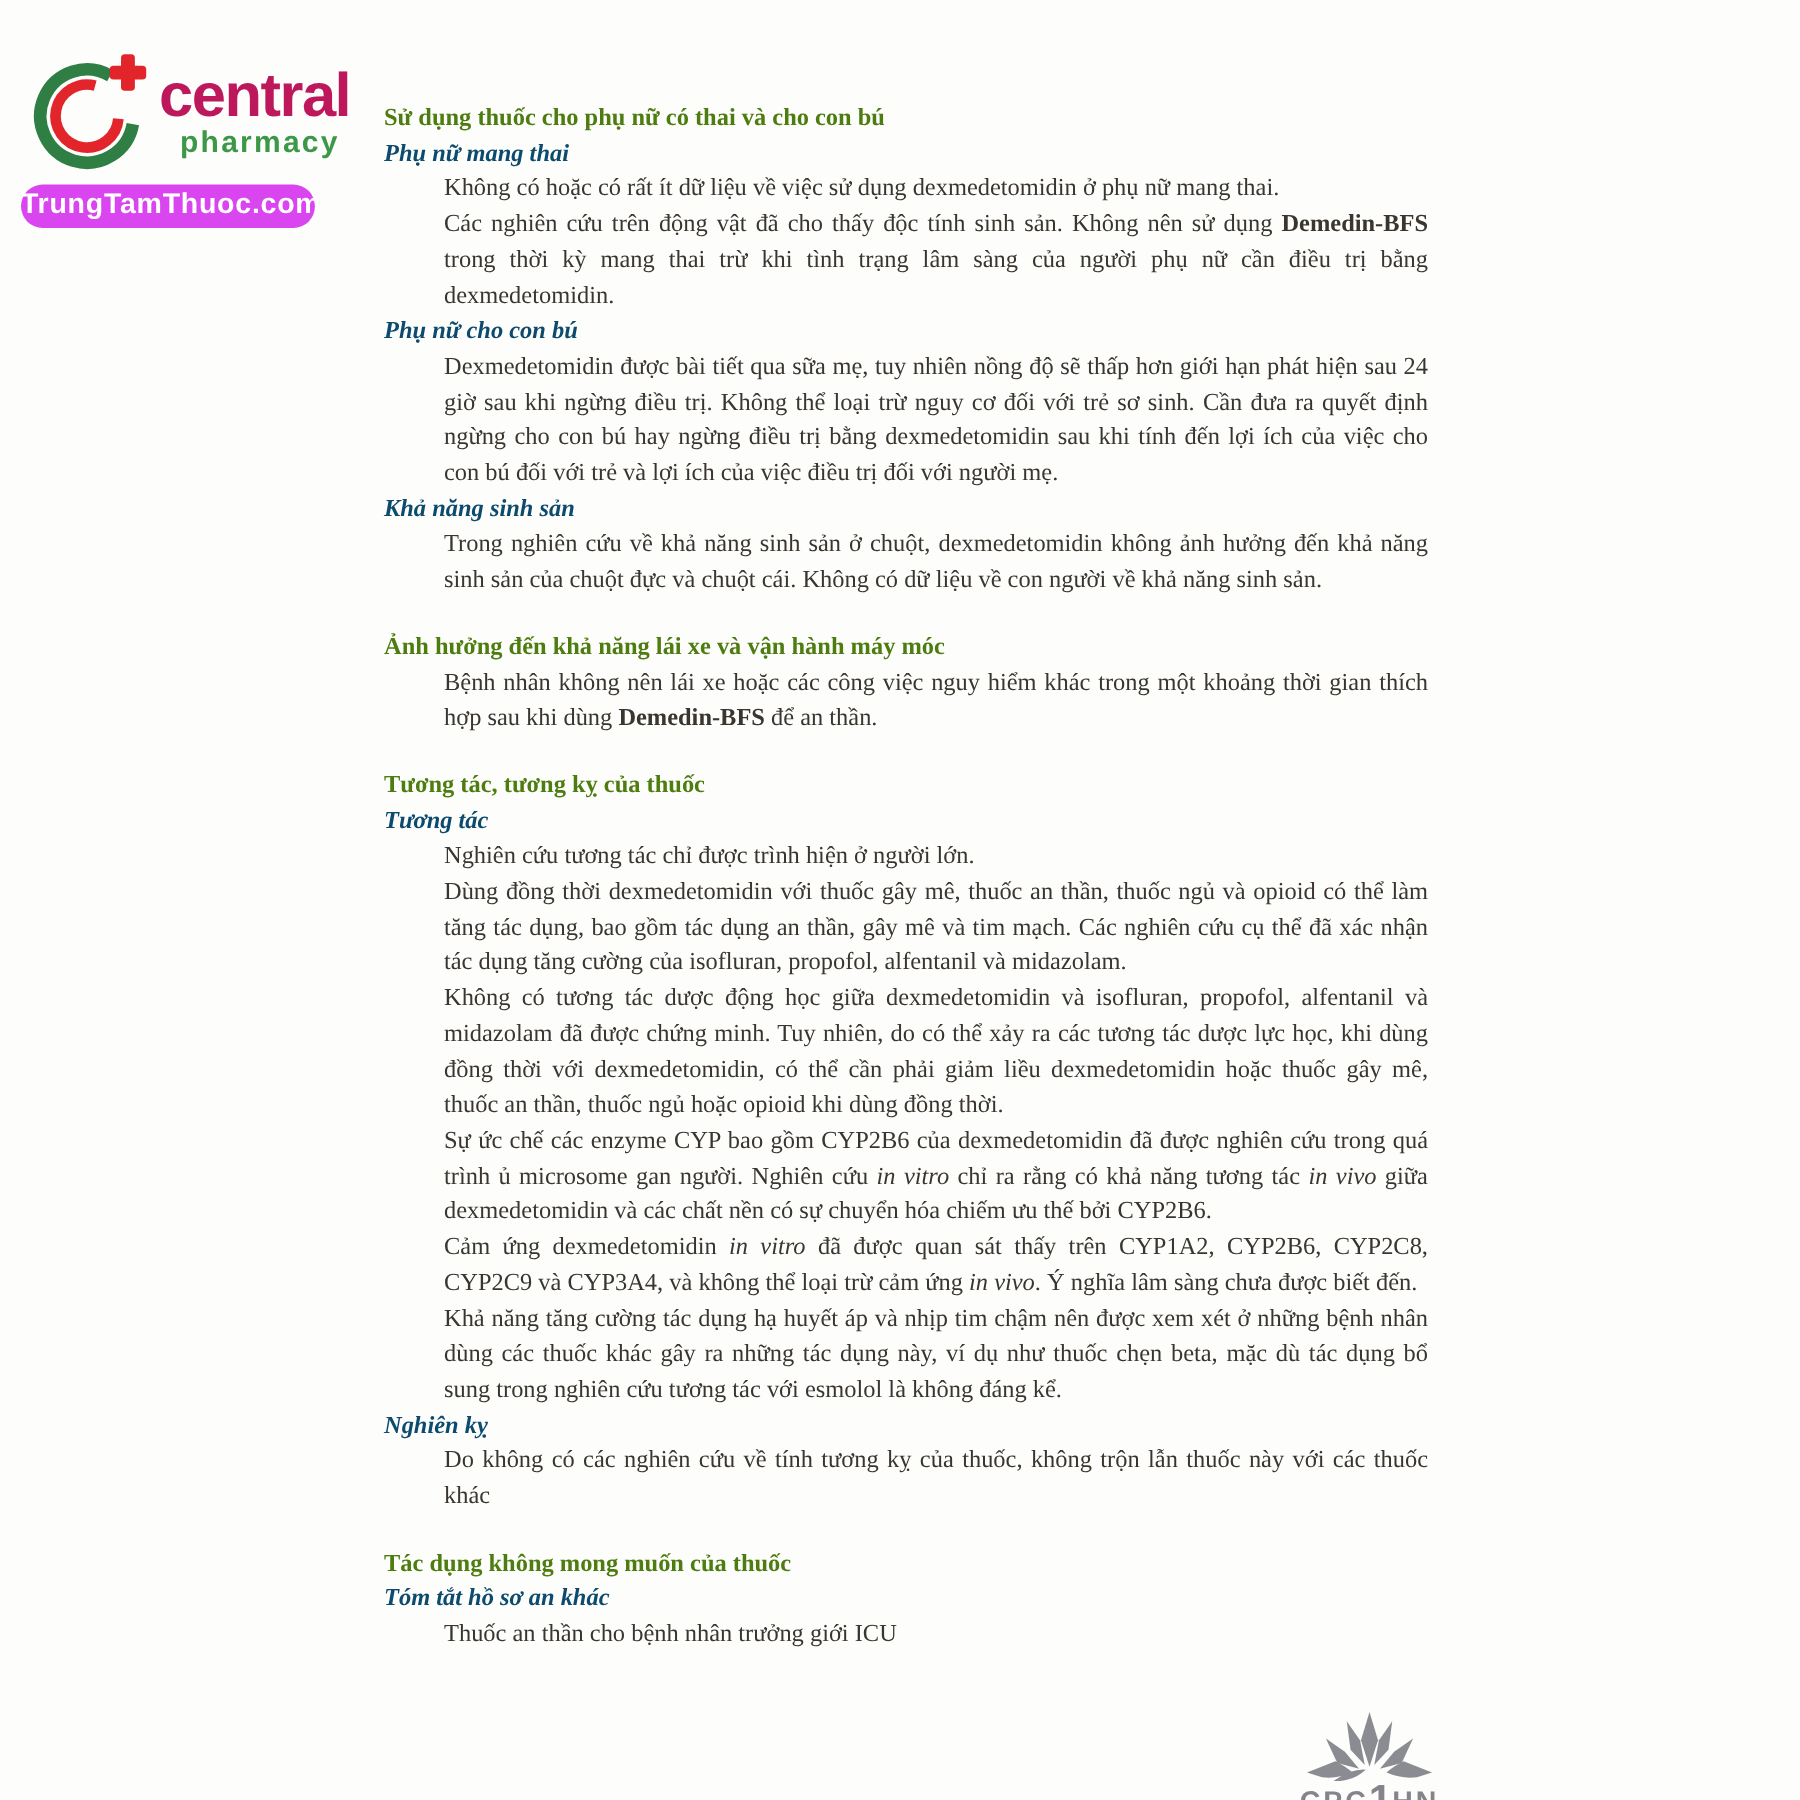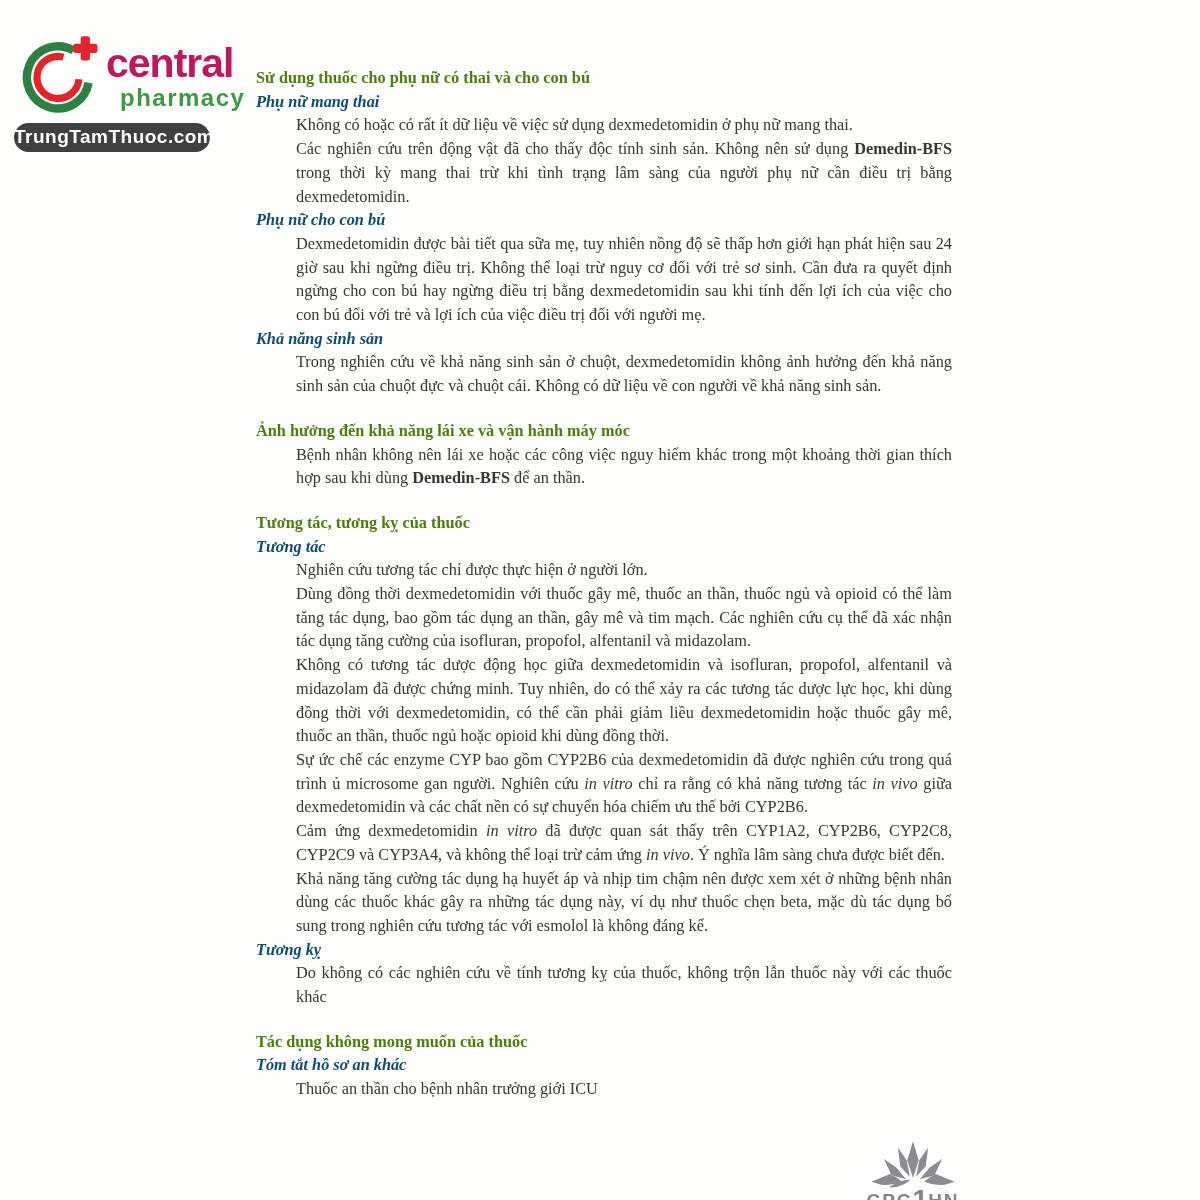--- a/index.html
+++ b/index.html
@@ -7,23 +7,23 @@
     width:1200px;height:1200px;position:relative;overflow:hidden;
     background:#fdfdfc;
     font-family:"Liberation Serif", serif;
   }
   
   .header-logo{position:absolute;left:14px;top:32px;width:215px;}
   .logo-row{display:flex;align-items:flex-start;}
   .logo-mark{width:88px;height:84px;flex:0 0 auto;}
   .logo-text{padding-top:14px;margin-left:4px;font-family:"Liberation Sans",sans-serif;}
   .brand{font-size:41px;font-weight:700;letter-spacing:-1px;line-height:0.85;color:#be185d;}
-  .brand-sub{font-size:24px;font-weight:700;letter-spacing:1.5px;color:#3c9847;margin-left:14px;margin-top:3px;}
+  .brand-sub{font-size:20px;font-weight:700;letter-spacing:1.5px;color:#3c9847;margin-left:14px;margin-top:3px;}
   .site-pill{
-    margin-top:7px;background:#404040;color:#ffffff;border-radius:16px;
+    margin-top:7px;background:#d946ef;color:#ffffff;border-radius:16px;
     font-family:"Liberation Sans",sans-serif;font-weight:700;font-size:19px;
     letter-spacing:0.5px;text-align:center;padding:3px 0 4px 0;width:196px;
   }
   
   .doc{
     position:absolute;left:256px;top:66px;width:696px;
     color:#3a362f;font-size:16.3px;line-height:23.7px;
   }
   .doc p{margin:0;}
   .doc .heading{font-weight:700;color:#4d7c0f;}
@@ -73,27 +73,27 @@
       <p class="subheading"><span>Phụ nữ cho con bú</span></p>
       <p class="paragraph"><span>Dexmedetomidin được bài tiết qua sữa mẹ, tuy nhiên nồng độ sẽ thấp hơn giới hạn phát hiện sau 24 giờ sau khi ngừng điều trị. Không thể loại trừ nguy cơ đối với trẻ sơ sinh. Cần đưa ra quyết định ngừng cho con bú hay ngừng điều trị bằng dexmedetomidin sau khi tính đến lợi ích của việc cho con bú đối với trẻ và lợi ích của việc điều trị đối với người mẹ.</span></p>
       <p class="subheading"><span>Khả năng sinh sản</span></p>
       <p class="paragraph"><span>Trong nghiên cứu về khả năng sinh sản ở chuột, dexmedetomidin không ảnh hưởng đến khả năng sinh sản của chuột đực và chuột cái. Không có dữ liệu về con người về khả năng sinh sản.</span></p>
       <div class="spacer"></div>
       <p class="heading"><span>Ảnh hưởng đến khả năng lái xe và vận hành máy móc</span></p>
       <p class="paragraph"><span>Bệnh nhân không nên lái xe hoặc các công việc nguy hiểm khác trong một khoảng thời gian thích hợp sau khi dùng </span><span style="font-weight: 700;">Demedin-BFS</span><span> để an thần.</span></p>
       <div class="spacer"></div>
       <p class="heading"><span>Tương tác, tương kỵ của thuốc</span></p>
       <p class="subheading"><span>Tương tác</span></p>
-      <p class="paragraph"><span>Nghiên cứu tương tác chỉ được thực hiện ở người lớn.</span></p>
+      <p class="paragraph"><span>Nghiên cứu tương tác chỉ được trình hiện ở người lớn.</span></p>
       <p class="paragraph"><span>Dùng đồng thời dexmedetomidin với thuốc gây mê, thuốc an thần, thuốc ngủ và opioid có thể làm tăng tác dụng, bao gồm tác dụng an thần, gây mê và tim mạch. Các nghiên cứu cụ thể đã xác nhận tác dụng tăng cường của isofluran, propofol, alfentanil và midazolam.</span></p>
       <p class="paragraph"><span>Không có tương tác dược động học giữa dexmedetomidin và isofluran, propofol, alfentanil và midazolam đã được chứng minh. Tuy nhiên, do có thể xảy ra các tương tác dược lực học, khi dùng đồng thời với dexmedetomidin, có thể cần phải giảm liều dexmedetomidin hoặc thuốc gây mê, thuốc an thần, thuốc ngủ hoặc opioid khi dùng đồng thời.</span></p>
       <p class="paragraph"><span>Sự ức chế các enzyme CYP bao gồm CYP2B6 của dexmedetomidin đã được nghiên cứu trong quá trình ủ microsome gan người. Nghiên cứu </span><span style="font-style: italic;">in vitro</span><span> chỉ ra rằng có khả năng tương tác </span><span style="font-style: italic;">in vivo</span><span> giữa dexmedetomidin và các chất nền có sự chuyển hóa chiếm ưu thế bởi CYP2B6.</span></p>
       <p class="paragraph"><span>Cảm ứng dexmedetomidin </span><span style="font-style: italic;">in vitro</span><span> đã được quan sát thấy trên CYP1A2, CYP2B6, CYP2C8, CYP2C9 và CYP3A4, và không thể loại trừ cảm ứng </span><span style="font-style: italic;">in vivo</span><span>. Ý nghĩa lâm sàng chưa được biết đến.</span></p>
       <p class="paragraph"><span>Khả năng tăng cường tác dụng hạ huyết áp và nhịp tim chậm nên được xem xét ở những bệnh nhân dùng các thuốc khác gây ra những tác dụng này, ví dụ như thuốc chẹn beta, mặc dù tác dụng bổ sung trong nghiên cứu tương tác với esmolol là không đáng kể.</span></p>
-      <p class="subheading"><span>Tương kỵ</span></p>
+      <p class="subheading"><span>Nghiên kỵ</span></p>
       <p class="paragraph"><span>Do không có các nghiên cứu về tính tương kỵ của thuốc, không trộn lẫn thuốc này với các thuốc khác</span></p>
       <div class="spacer"></div>
       <p class="heading"><span>Tác dụng không mong muốn của thuốc</span></p>
       <p class="subheading"><span>Tóm tắt hồ sơ an khác</span></p>
       <p class="paragraph"><span>Thuốc an thần cho bệnh nhân trưởng giới ICU</span></p>
     </div>
 
   <div class="footer-logo">
     <svg class="footer-mark" viewBox="0 0 152 76" aria-hidden="true">
       <g fill="#8b8b92">

